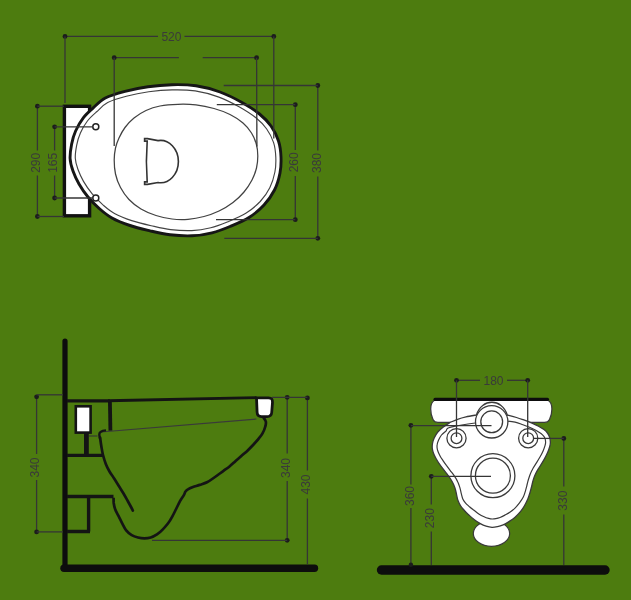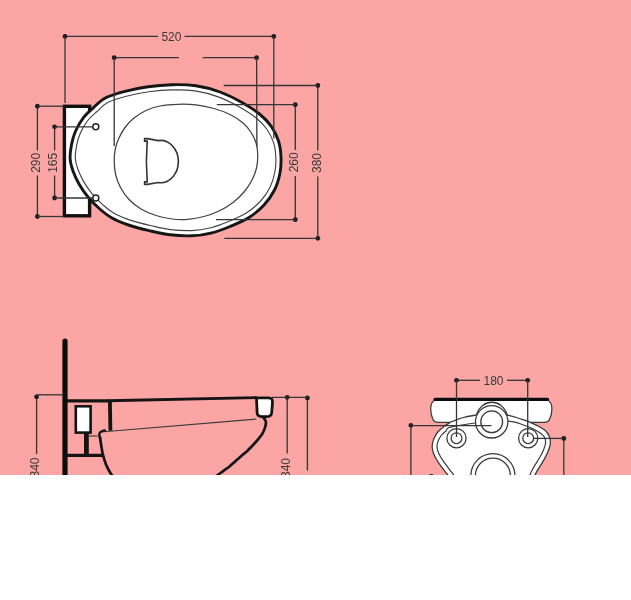--- a/index.html
+++ b/index.html
@@ -1,16 +1,16 @@
 <!DOCTYPE html>
 <html><head>
 <meta charset="utf-8">
 <style>
 html,body{margin:0;padding:0;background:#ffffff;}
-#wrap{width:631px;height:475px;position:relative;background:#fca5a5;overflow:hidden;}
+#wrap{width:631px;height:600px;position:relative;background:#4d7c0f;overflow:hidden;}
 text{font-family:"Liberation Sans",sans-serif;font-size:12px;fill:#3a3a3a;}
 .dim{stroke:#353535;stroke-width:1.3;fill:none;}
 .dot{fill:#1c1c1c;stroke:none;}
 </style>
 </head>
 <body>
 <div id="wrap">
 <svg width="631" height="600" viewBox="0 0 631 600" xmlns="http://www.w3.org/2000/svg">
 
 <g>

